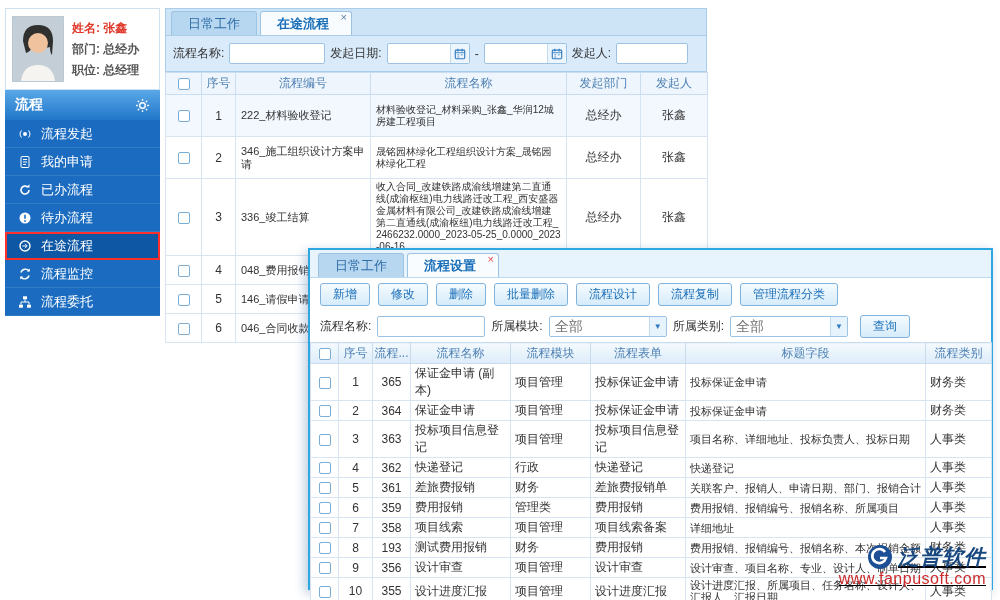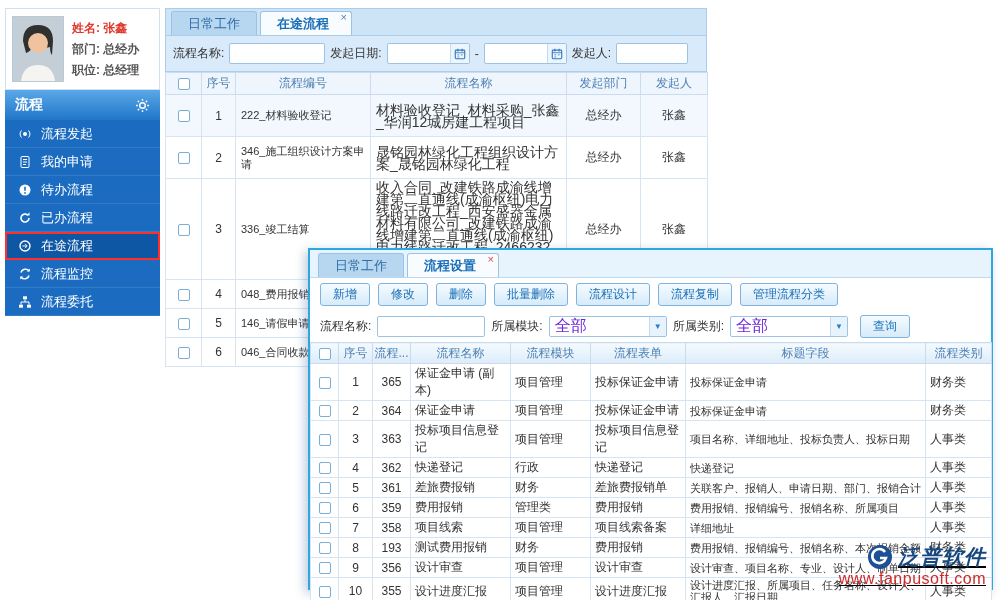--- a/index.html
+++ b/index.html
@@ -29,33 +29,33 @@
   .ipt { height:21px; border:1px solid #9cc3e4; background:#fff; border-radius:2px; font-size:12px; padding:0 4px; font-family:inherit; }
   .date-wrap { display:flex; align-items:center; height:21px; border:1px solid #9cc3e4; background:#fff; border-radius:2px; }
   .date-wrap input { border:none; width:62px; height:17px; font-size:11px; padding:0 3px; }
   .cal-btn { width:19px; height:19px; display:flex; align-items:center; justify-content:center; border-left:1px solid #c4dcef; background:#eef6fd; cursor:pointer; }
 
   table { border-collapse:collapse; table-layout:fixed; background:#fff; }
   .main-table { width:542px; font-size:12px; color:#333; }
   .main-table th { background:#eef5fc; color:#4e80b3; font-weight:normal; height:22px; border:1px solid #c9dcf0; font-size:12px; }
   .main-table td { border:1px solid #d7e5f2; padding:2px 5px; vertical-align:middle; overflow:hidden; }
   .main-table .c { text-align:center; }
-  .cell-name { font-size:14px; line-height:12px; word-break:break-all; }
+  .cell-name { font-size:10px; line-height:12px; word-break:break-all; }
   .cell-code { font-size:11px; line-height:13px; word-break:break-all; }
   tr.hl td { background:#f2f8fe; }
   .cb { display:inline-block; width:12px; height:12px; border:1px solid #7aaed6; background:#fff; border-radius:2px; vertical-align:middle; cursor:pointer; }
 
   
   .front-win { position:absolute; left:308px; top:248px; width:685px; height:342px; background:#fff; border:2px solid #2ea7e0; box-shadow:-3px 3px 10px rgba(30,80,140,.30); }
   .f-tabbar { height:28px; background:#e8f4fd; border-bottom:1px solid #bcd9ef; display:flex; align-items:flex-end; padding-left:8px; gap:3px; }
   .f-toolbar { height:33px; display:flex; align-items:center; gap:8px; padding:0 10px; background:#fff; }
   .btn { height:23px; padding:3px 12px; border:1px solid #7fb3dd; border-radius:3px; background:linear-gradient(#f5fbff,#d6ebfa); color:#1a6fb8; font-size:12px; display:flex; align-items:center; cursor:pointer; font-family:inherit; }
   .f-filter { height:31px; display:flex; align-items:center; gap:6px; padding:0 10px; font-size:12px; color:#333; white-space:nowrap; }
   .combo { display:flex; align-items:center; width:118px; height:21px; border:1px solid #9cc3e4; background:#fff; border-radius:2px; cursor:pointer; }
-  .combo .val { flex:1; padding:12px 5px; font-size:16px; color:#6d28d9; }
+  .combo .val { flex:1; padding:12px 5px; font-size:14px; color:#737373; }
   .combo .arrow { width:17px; height:19px; display:flex; align-items:center; justify-content:center; border-left:1px solid #c4dcef; background:#e7f3fc; color:#2f7ac0; font-size:8px; }
   .f-table { width:681px; font-size:12px; color:#333; }
   .f-table th { background:linear-gradient(#f4fafe,#ddecf9); color:#4e80b3; font-weight:normal; height:21px; border:1px solid #c8dcee; font-size:12px; }
   .f-table td { border:1px solid #d7e5f2; height:20px; padding:1px 4px; vertical-align:middle; overflow:hidden; }
   .f-table .c { text-align:center; }
   .cell-field { font-size:11px; line-height:12px; word-break:break-all; padding:1px 3px; }
 
   .watermark { position:absolute; right:5px; bottom:0; display:flex; flex-direction:column; align-items:flex-end;text-decoration:underline; }
   .wm-top { display:flex; align-items:center; gap:5px; }
   .wm-name { font-size:21px; font-weight:bold; font-style:italic; color:#17477f; letter-spacing:1px; }
@@ -101,32 +101,32 @@
       </div>
       <div class="menu-item">
         <svg width="14" height="14" viewBox="0 0 14 14">
             <rect x="3" y="1.5" width="8" height="11" rx="1" fill="none" stroke="#fff"></rect>
             <path d="M5 4.5h4M5 7h4M5 9.5h3" stroke="#fff"></path>
           </svg>
         <span>我的申请</span>
       </div>
       <div class="menu-item">
         <svg width="14" height="14" viewBox="0 0 14 14">
+            <path d="M11 7a4 4 0 1 1-1.3-2.9" fill="none" stroke="#fff" stroke-width="1.6"></path>
+            <path d="M11.5 1.2v3.2h-3.2z" fill="#fff"></path>
+          </svg>
+        <span>已办流程</span>
+      </div>
+      <div class="menu-item">
+        <svg width="14" height="14" viewBox="0 0 14 14">
             <circle cx="7" cy="7" r="5.5" fill="#fff"></circle>
             <path d="M7 3.8v4" stroke="#1b6cc0" stroke-width="1.6"></path>
             <circle cx="7" cy="9.9" r="0.9" fill="#1b6cc0"></circle>
           </svg>
         <span>待办流程</span>
-      </div>
-      <div class="menu-item">
-        <svg width="14" height="14" viewBox="0 0 14 14">
-            <path d="M11 7a4 4 0 1 1-1.3-2.9" fill="none" stroke="#fff" stroke-width="1.6"></path>
-            <path d="M11.5 1.2v3.2h-3.2z" fill="#fff"></path>
-          </svg>
-        <span>已办流程</span>
       </div>
       <div class="menu-item active">
         <svg width="14" height="14" viewBox="0 0 14 14">
             <circle cx="7" cy="7" r="5" fill="none" stroke="#fff" stroke-width="1.4"></circle>
             <path d="M4.3 7h4.2M7 4.8 9.2 7 7 9.2" stroke="#fff" fill="none"></path>
           </svg>
         <span>在途流程</span>
       </div>
       <div class="menu-item">
         <svg width="14" height="14" viewBox="0 0 14 14">

